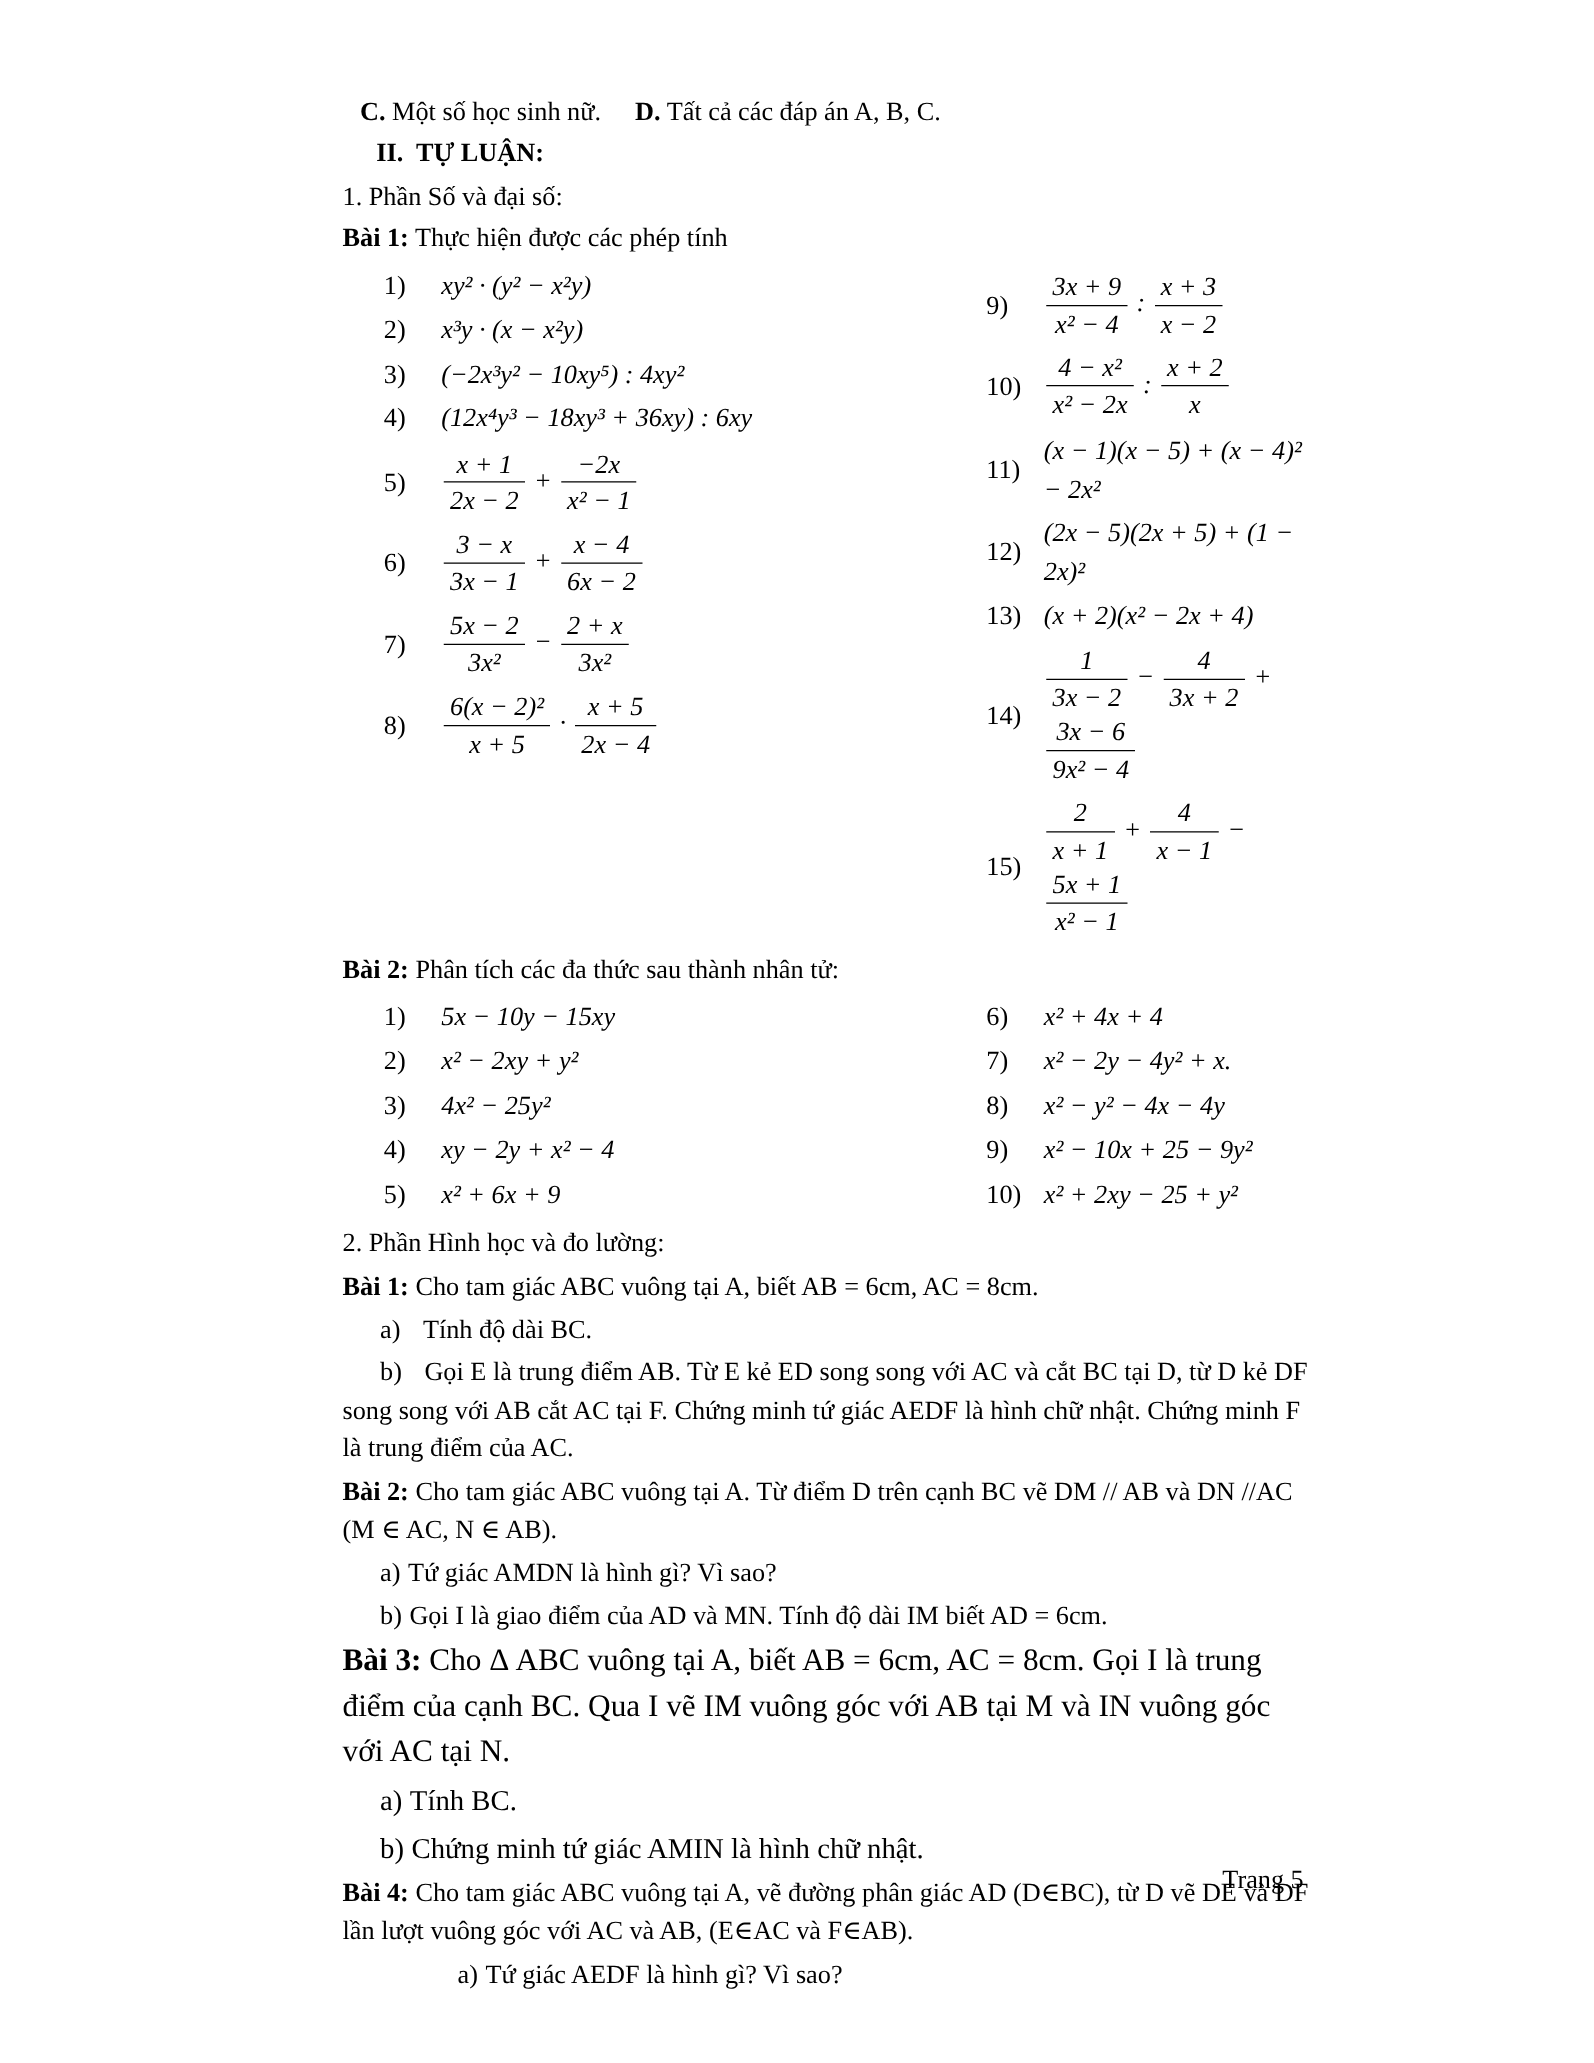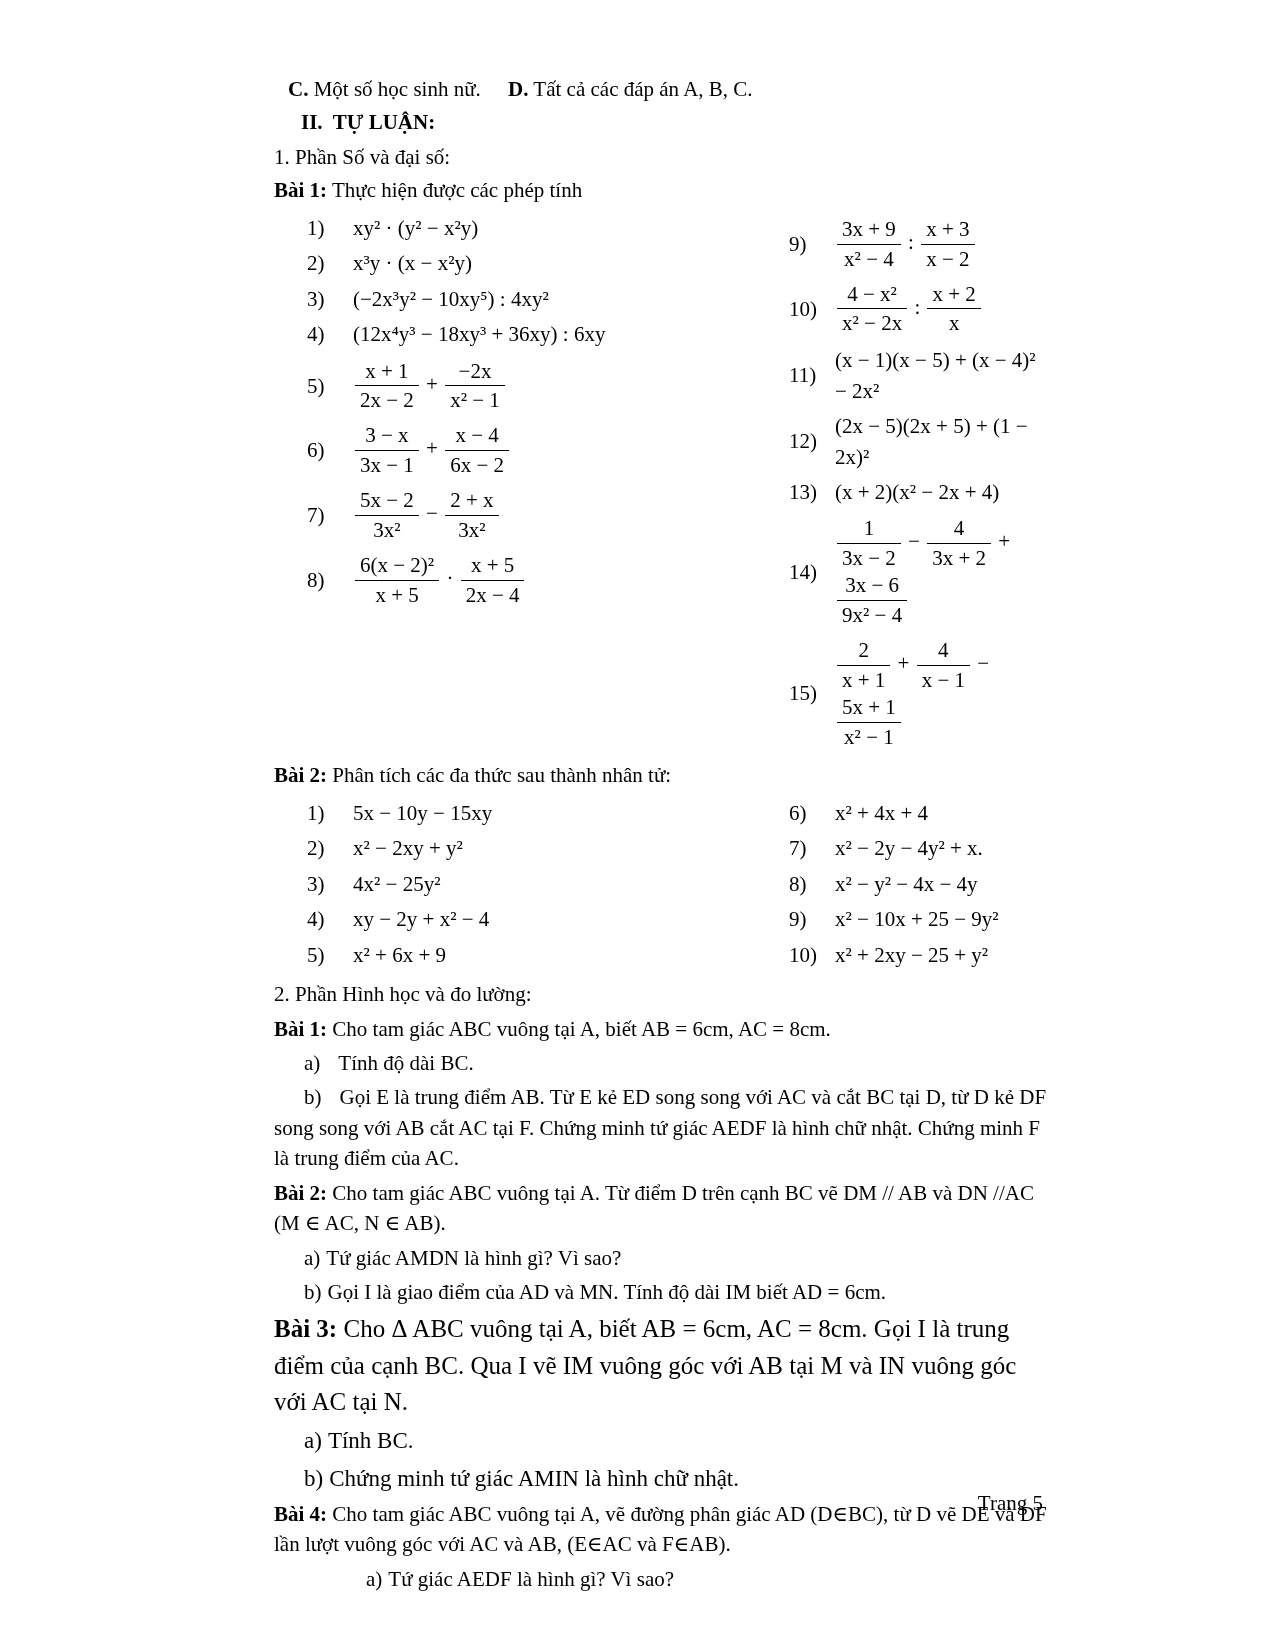--- a/index.html
+++ b/index.html
@@ -16,21 +16,21 @@
   .choices .gap { margin-left:22px; }
   .h-tuluan { font-weight:bold; padding-left:27px; margin:3px 0; white-space:pre-wrap; }
   .h-part { font-weight:normal; margin:4px 0 3px; }
   .intro { margin:2px 0; }
   .two-col { display:grid; grid-template-columns:505px 1fr; }
   .col-left { padding-left:33px; }
   .col-right { padding-left:10px; }
   .ex-item { display:flex; align-items:center; margin:5px 0; }
   .ex-item.has-frac { margin:8px 0; }
   .ex-num { width:46px; flex:0 0 auto; }
-  .ex-expr { }
+  .ex-expr { font-style:italic; }
   .frac { display:inline-block; vertical-align:middle; text-align:center; margin:0 2px; line-height:1.28; }
   .fnum { display:block; padding:0 5px 1px; border-bottom:1.6px solid #000; }
   .fden { display:block; padding:1px 5px 0; }
   #geometry { margin-top:2px; }
   .geo { margin:4px 0; }
   .geo .plabel { font-weight:bold; }
   .geo .marker { margin-right:6px; }
   .g-sub-indent { text-indent:30px; }
   .g-sub-indent .marker, .g-sub-wrap .marker { margin-right:18px; }
   .g-sub-wrap { text-indent:30px; }

